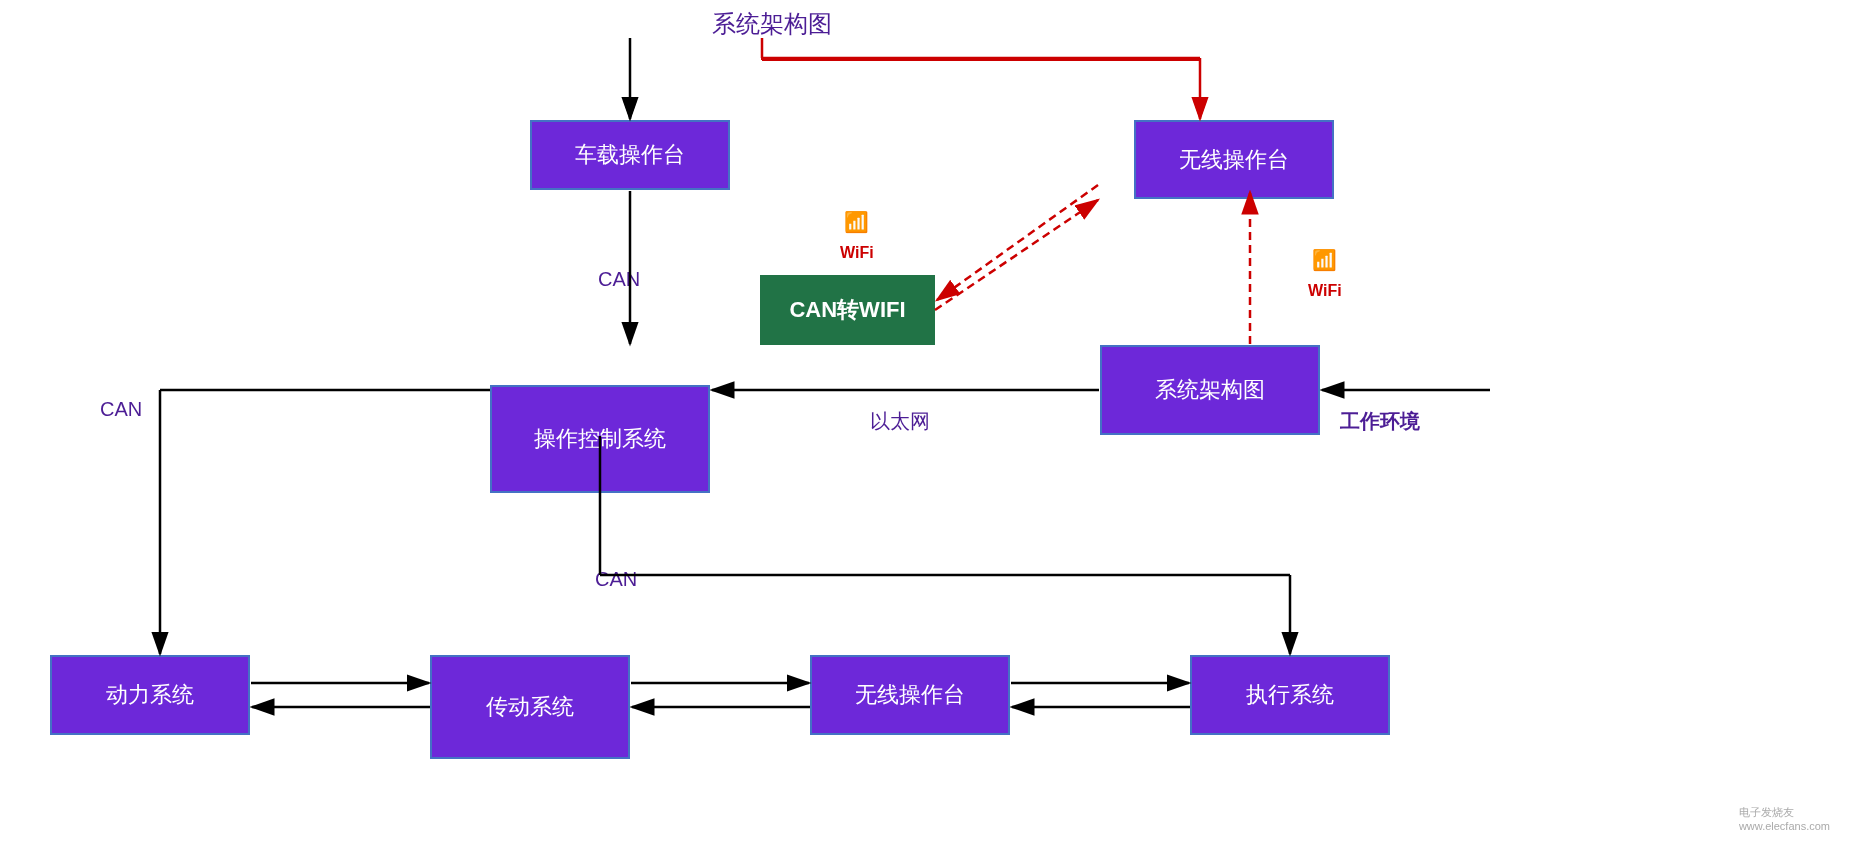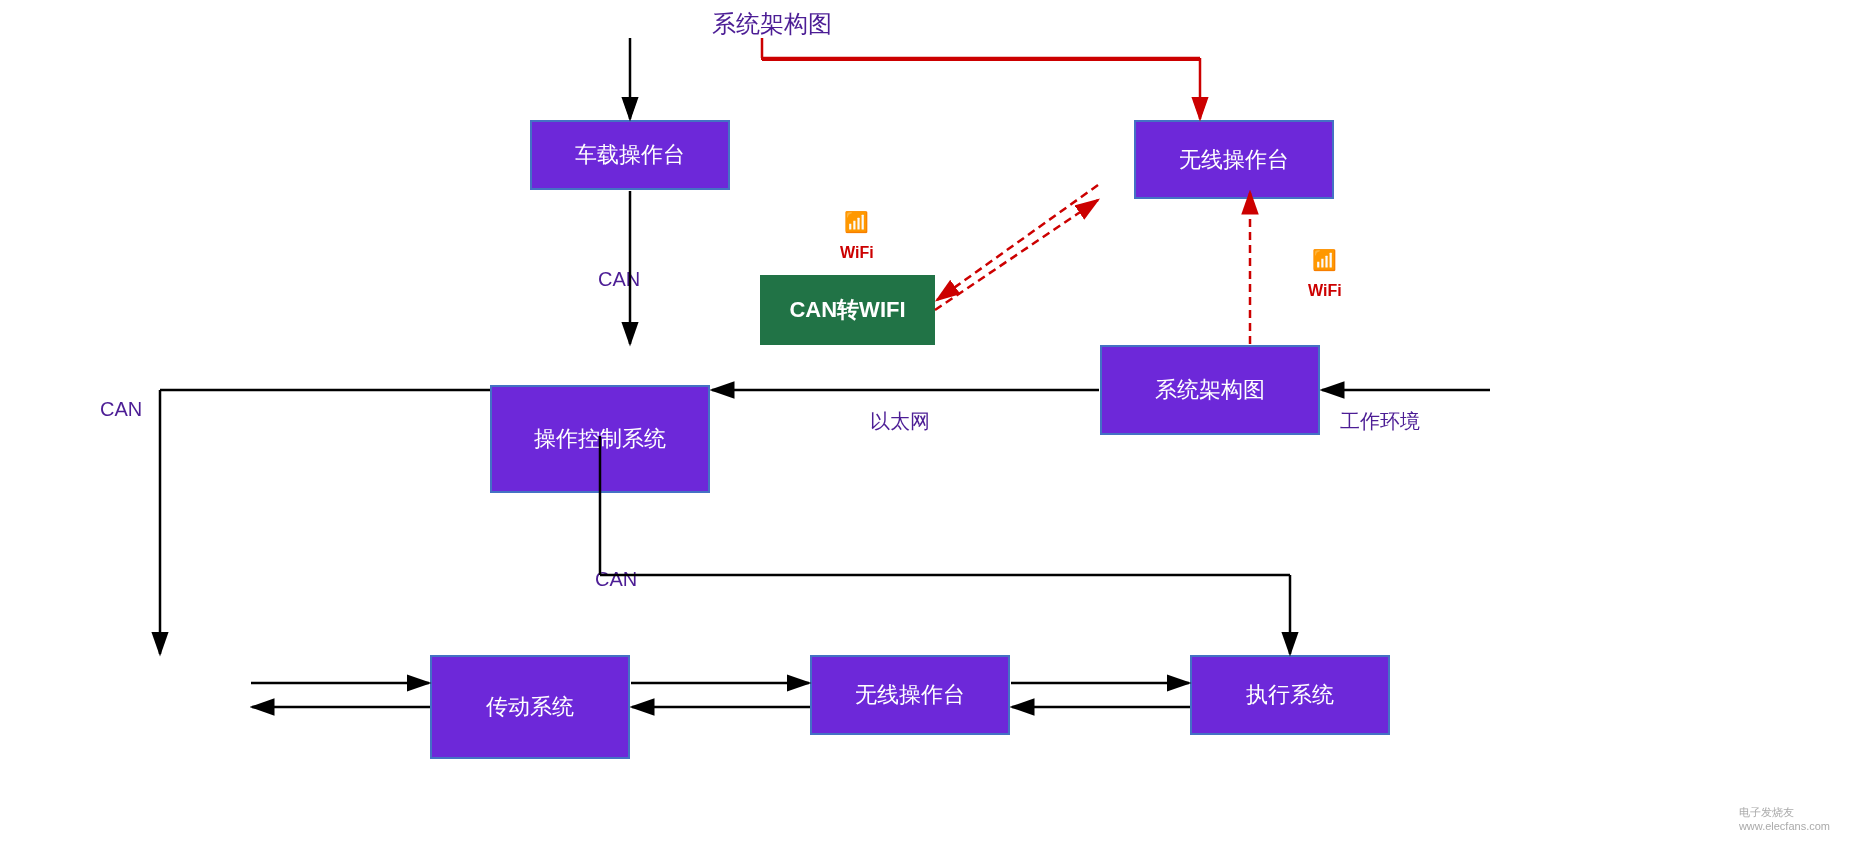--- a/index.html
+++ b/index.html
@@ -89,20 +89,23 @@
   </div>
 
   <div class="box" style="left:490px; top:345px; width:220px; height:108px;margin-top:40px;">
     <span>操作控制系统</span>
   </div>
 
   <div class="box" style="left:1100px; top:345px; width:220px; height:90px;">
     <span>系统架构图</span>
   </div>
 
+  <div class="box" style="left:50px; top:655px; width:200px; height:80px;">
+    <span>动力系统</span>
+  </div>
 
   <div class="box" style="left:430px; top:655px; width:200px; height:104px;">
     <span>传动系统</span>
   </div>
 
   <div class="box" style="left:810px; top:655px; width:200px; height:80px;">
     <span>无线操作台</span>
   </div>
 
   <div class="box" style="left:1190px; top:655px; width:200px; height:80px;justify-content:center;">
@@ -110,21 +113,21 @@
   </div>
 
   <div class="label" style="left:598px; top:268px;">CAN</div>
 
   <div class="label" style="left:100px; top:398px;">CAN</div>
 
   <div class="label" style="left:595px; top:568px;">CAN</div>
 
   <div class="label" style="left:870px; top:408px;">以太网</div>
 
-  <div class="label" style="left:1340px; top:408px;">工作环境</div>
+  <div class="label" style="left:1340px; top:408px;font-weight:bold;">工作环境</div>
 
   <div class="label" style="left:712px; top:8px; font-size:24px;">系统架构图</div>
 
   <svg class="arrow-svg">
     <defs>
 
       <marker id="arrow-black" markerWidth="10" markerHeight="7" refX="9" refY="3.5" orient="auto">
         <polygon points="0 0, 10 3.5, 0 7" fill="#000000"></polygon>
       </marker>
 

